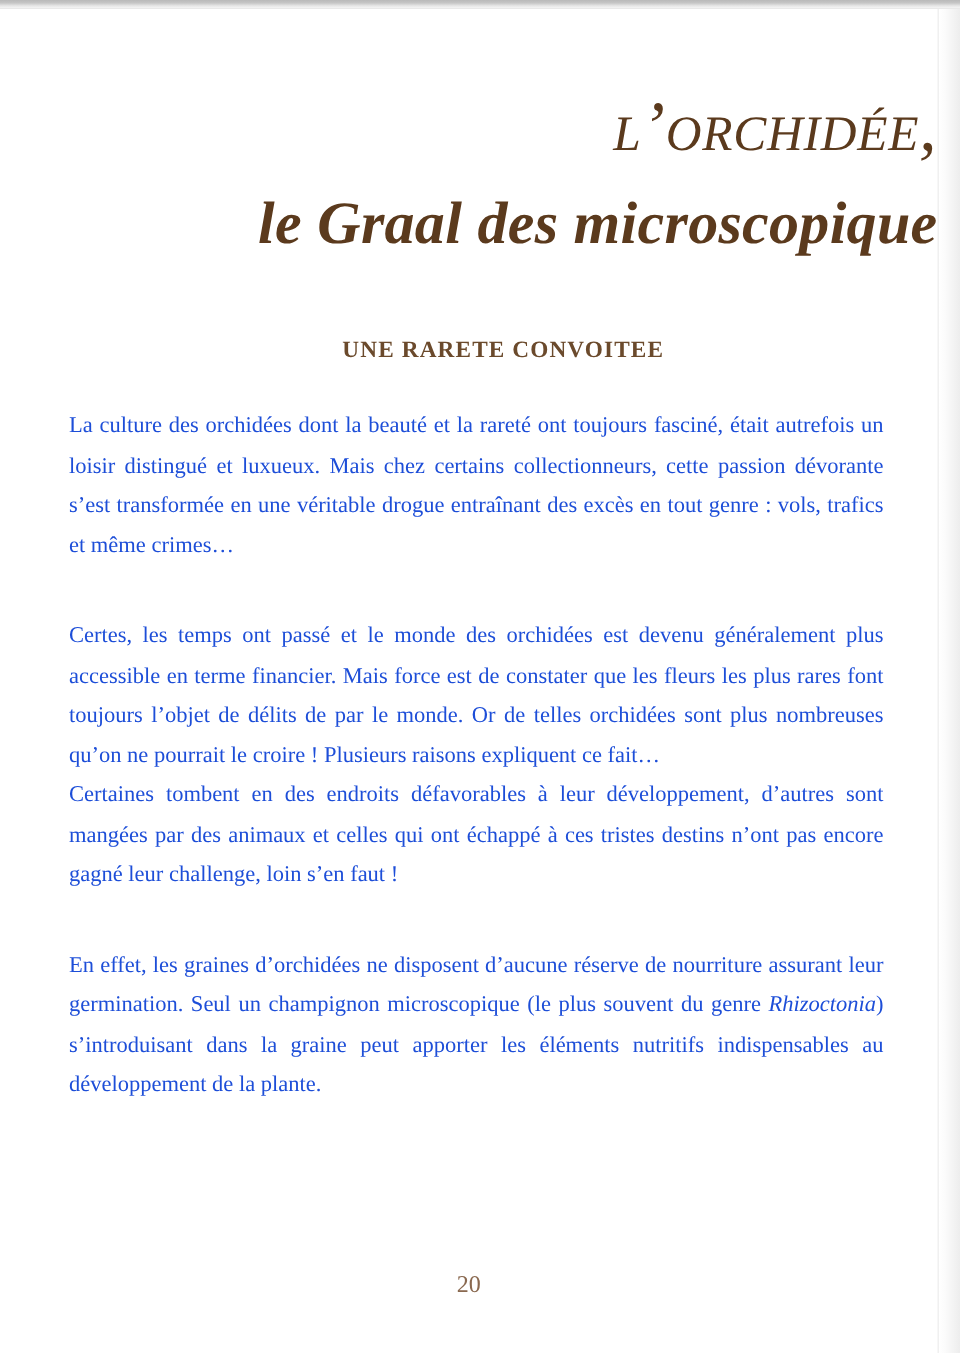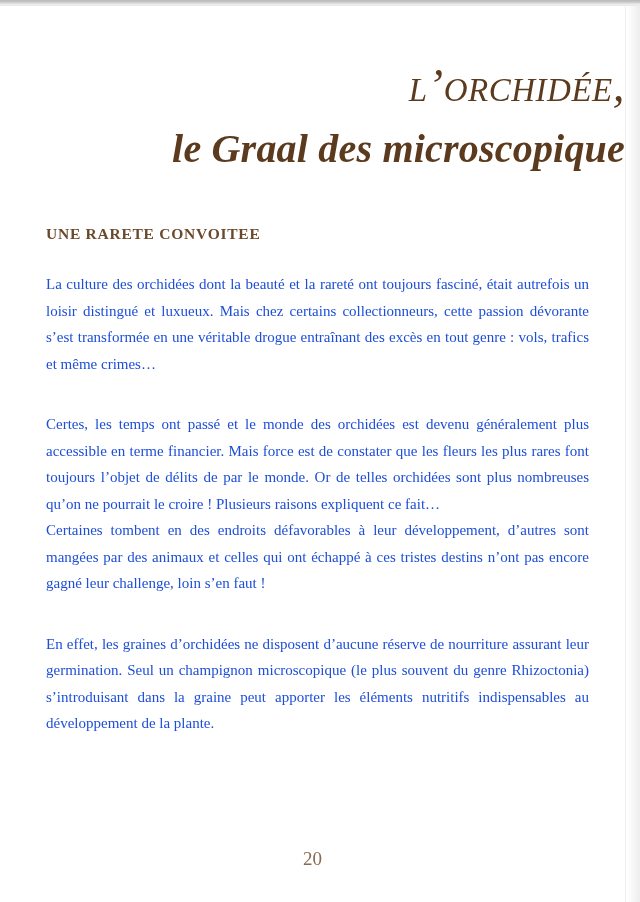--- a/index.html
+++ b/index.html
@@ -96,52 +96,54 @@
   }
 
   
   .section-heading {
     margin: 56px 0 0 46px;
     color: #6b4a2c;
     font-family: "Liberation Serif", serif;
     font-size: 15.5px;
     font-weight: 700;
     letter-spacing: 0.75px;
+    text-align: center;
   }
 
   
   .body-block {
     margin: 0 36px 0 46px;
   }
   .body-par {
     color: #1d4ed8;
     font-family: "Liberation Serif", serif;
     font-size: 15px;
     line-height: 26.5px;
     text-align: justify;
     margin: 0;
     padding: 0;
   }
   .par-gap-large { margin-top: 34px; }
   .par-gap-first { margin-top: 28px; }
   .par-tight { margin-top: 0; }
 
   .italic-genus {
+    font-style: italic;
   }
 
   
   .page-number {
     position: absolute;
     top: 842px;
     left: 0;
     width: 625px;
     text-align: center;
     color: #8a6950;
     font-family: "Liberation Serif", serif;
-    font-size: 19px;
+    font-size: 16px;
   }
 </style>
 </head>
 <body>
 
 <div id="page-shell">
 
   <div id="viewer-top-bar"></div>
   <div id="viewer-top-bar-line"></div>
 

